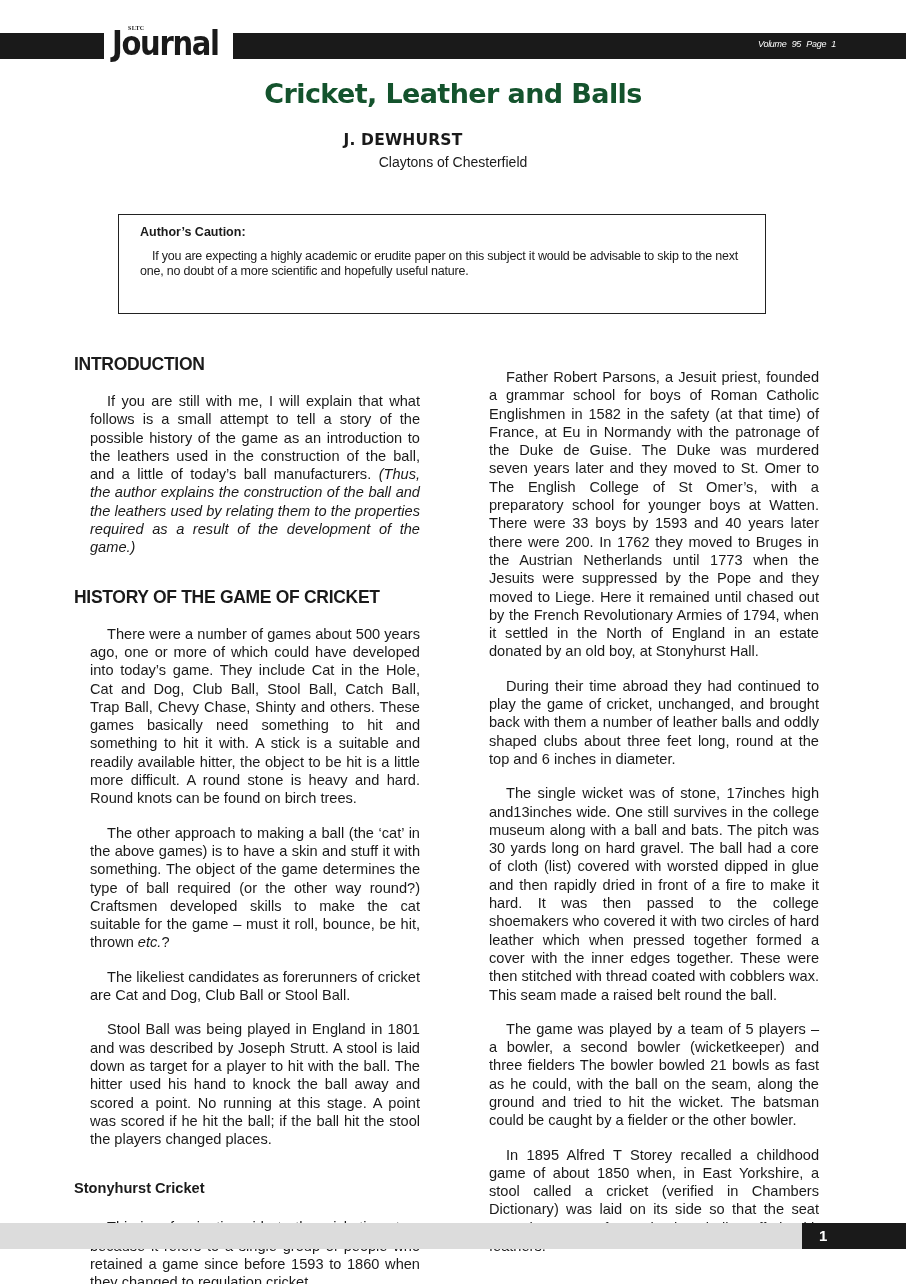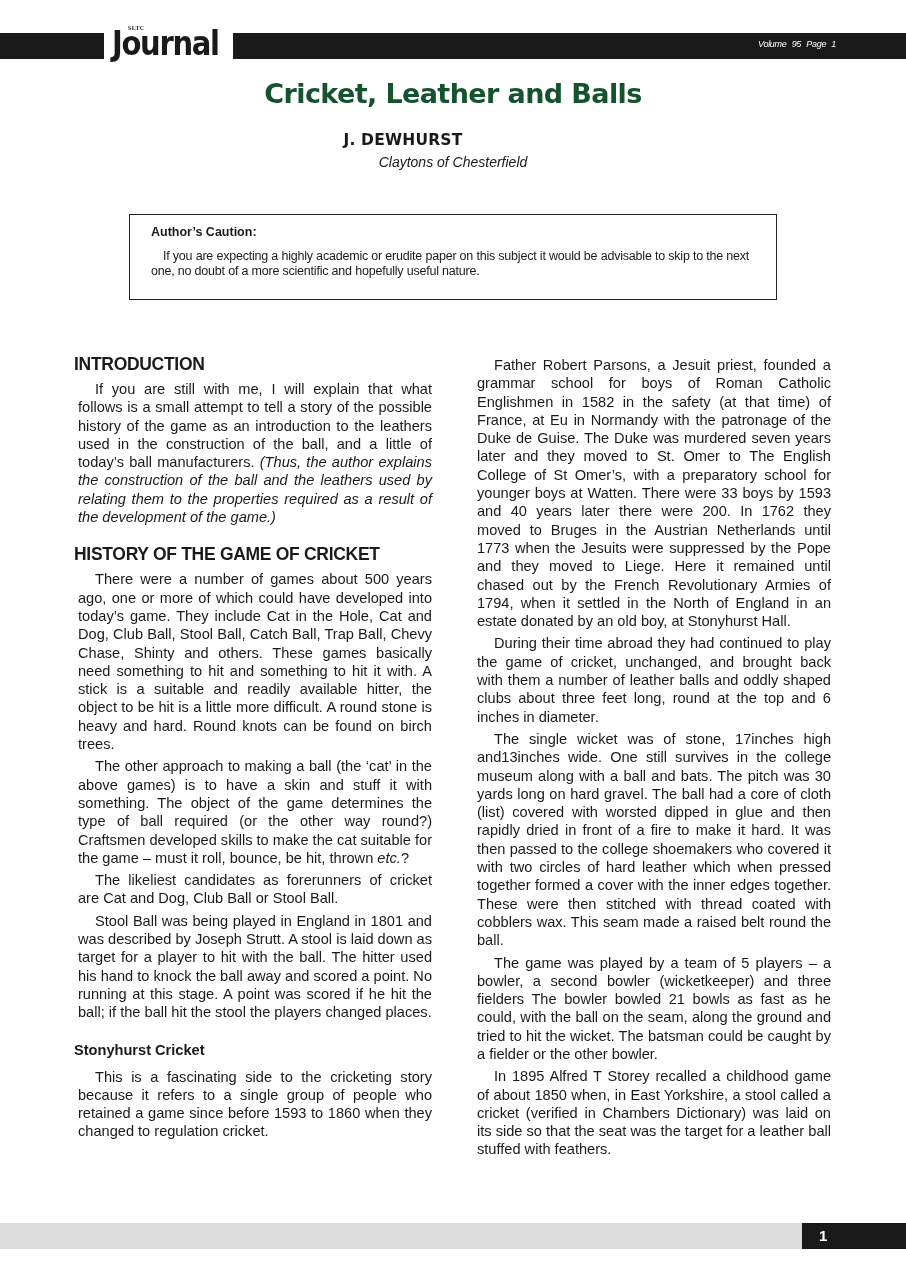--- a/index.html
+++ b/index.html
@@ -34,40 +34,40 @@
     position: absolute; left: 0; width: 906px; top: 78px; text-align: center;
     font-family: "DejaVu Sans", sans-serif; font-weight: bold; font-size: 27px;
     letter-spacing: -0.6px; color: #14532d;
   }
   .author {
     position: absolute; left: 0; width: 806px; top: 131px; text-align: center;
     font-family: "DejaVu Sans", sans-serif; font-weight: bold; font-size: 15.5px; letter-spacing: 0.2px;
   }
   .affil {
     position: absolute; left: 0; width: 906px; top: 154px; text-align: center;
-    font-style: italic; font-size: 14px;
+    font-size: 14px;
   }
   .caution {
-    position: absolute; left: 129px; top: 214px; width: 648px; height: 86px;
+    position: absolute; left: 118px; top: 214px; width: 648px; height: 100px;
     border: 1px solid #222; box-sizing: border-box;
   }
   .caution-title {
     position: absolute; left: 21px; top: 10px; font-weight: bold; font-size: 12.5px;
   }
   .caution-text {
     position: absolute; left: 21px; top: 34px; width: 612px; font-size: 12.5px; line-height: 15px;
     text-indent: 12px; letter-spacing: -0.2px;
   }
   .col {
     position: absolute; top: 352px; width: 362px; font-size: 14.6px; line-height: 18.3px;
     text-align: justify;
   }
   .col-left { left: 74px; }
   .col-right { left: 473px; }
-  .col p { margin: 4px; text-indent: 17px; }
+  .col p { margin: 16px; text-indent: 17px; }
   .col h2 {
     margin: 0; font-size: 17.5px; font-weight: bold; letter-spacing: -0.3px; line-height: 24px;
     text-align: left;
   }
   .col h3 {
     margin: 0; font-size: 14.6px; font-weight: bold; line-height: 20px; text-align: left;
   }
   .gap-h2 { height: 12px; }
   .gap-h3 { height: 14px; }
   .gap-after-h3 { height: 4px; }

